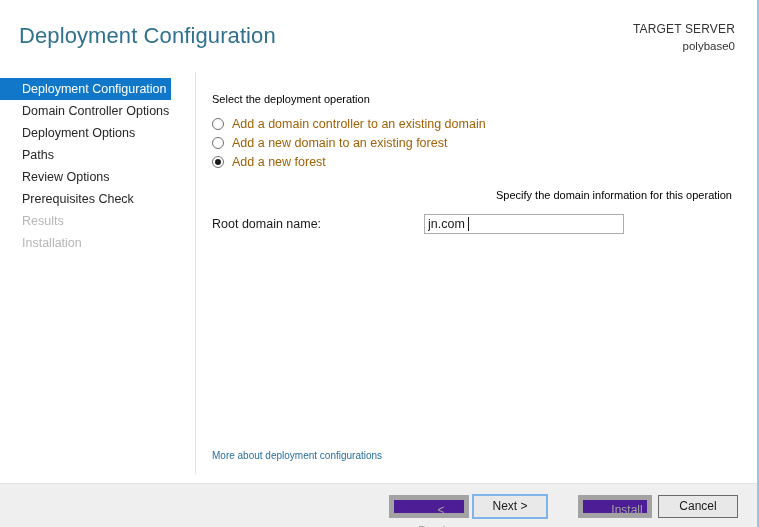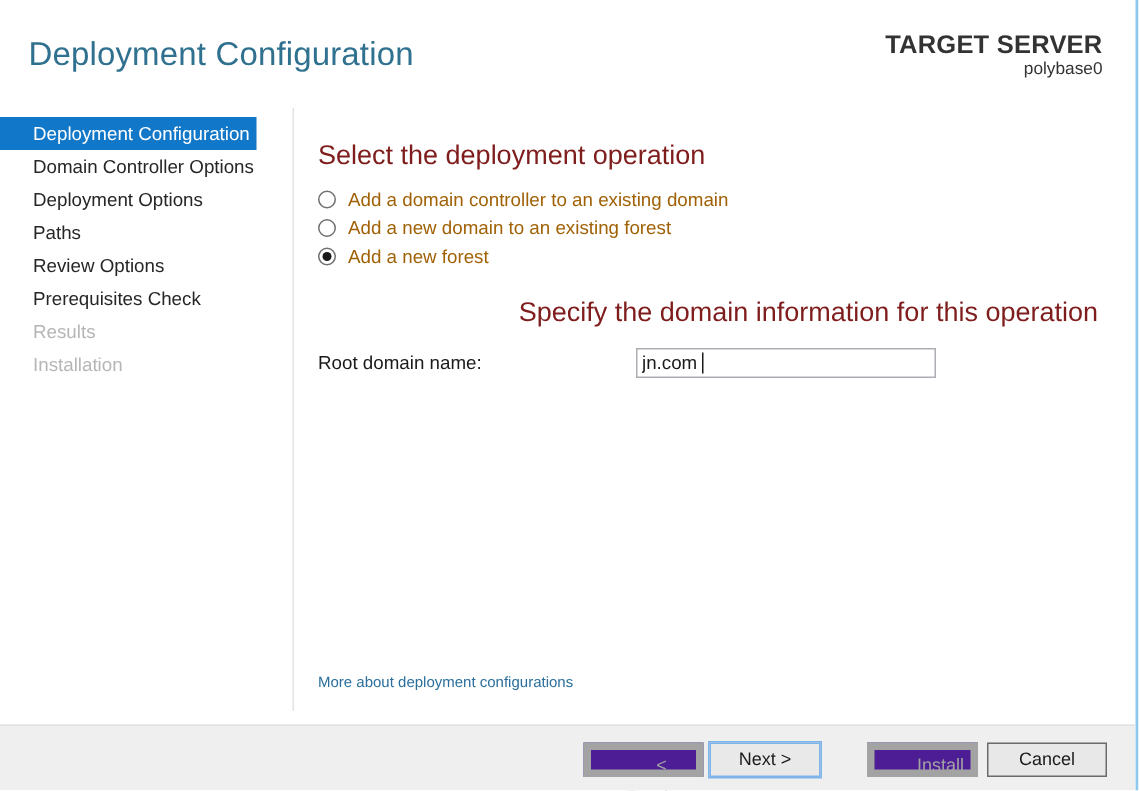--- a/index.html
+++ b/index.html
@@ -43,24 +43,23 @@
     white-space: nowrap;
   }
   #target-server-block {
     position: absolute;
     right: 22px;
     top: 22px;
     text-align: right;
     line-height: 15px;
   }
   #target-server-label {
-    font-size: 17px;
+    font-size: 12px;
     color: #333333;
     letter-spacing: 0.15px;
-    font-weight: bold;
   }
   #target-server-name {
     font-size: 11.5px;
     color: #333333;
     margin-top: 2px;
   }
 
   
   #sidebar {
     position: absolute;
@@ -105,22 +104,22 @@
   }
 
   
   #content {
     position: absolute;
     left: 212px;
     top: 93px;
     width: 520px;
   }
   .section-label {
-    font-size: 18px;
-    color: #7f1d1d;
+    font-size: 11px;
+    color: #000000;
     margin-bottom: 9px;
     white-space: nowrap;
   }
   #radio-group {
     margin-top: 1px;
     margin-bottom: 17px;
   }
   .radio-row {
     display: flex;
     align-items: center;

